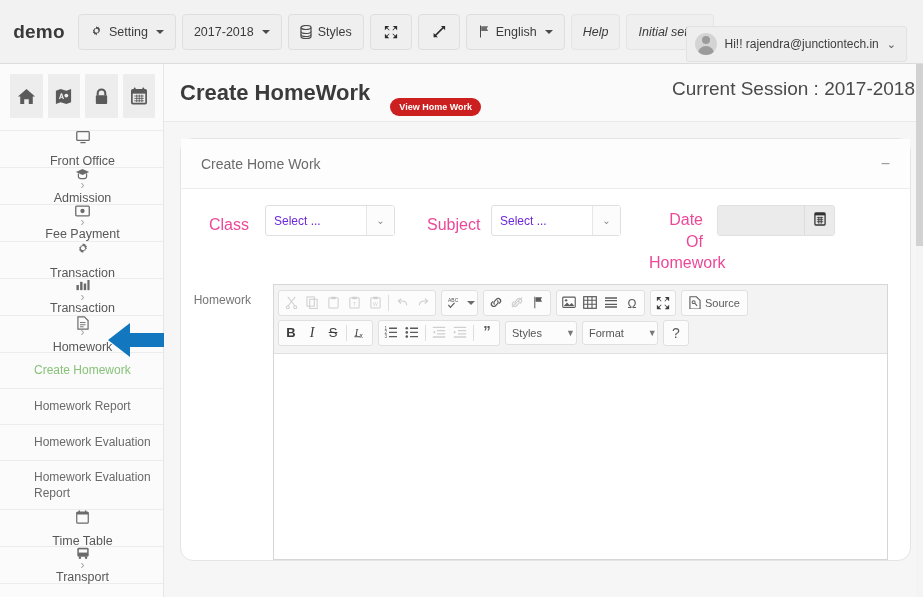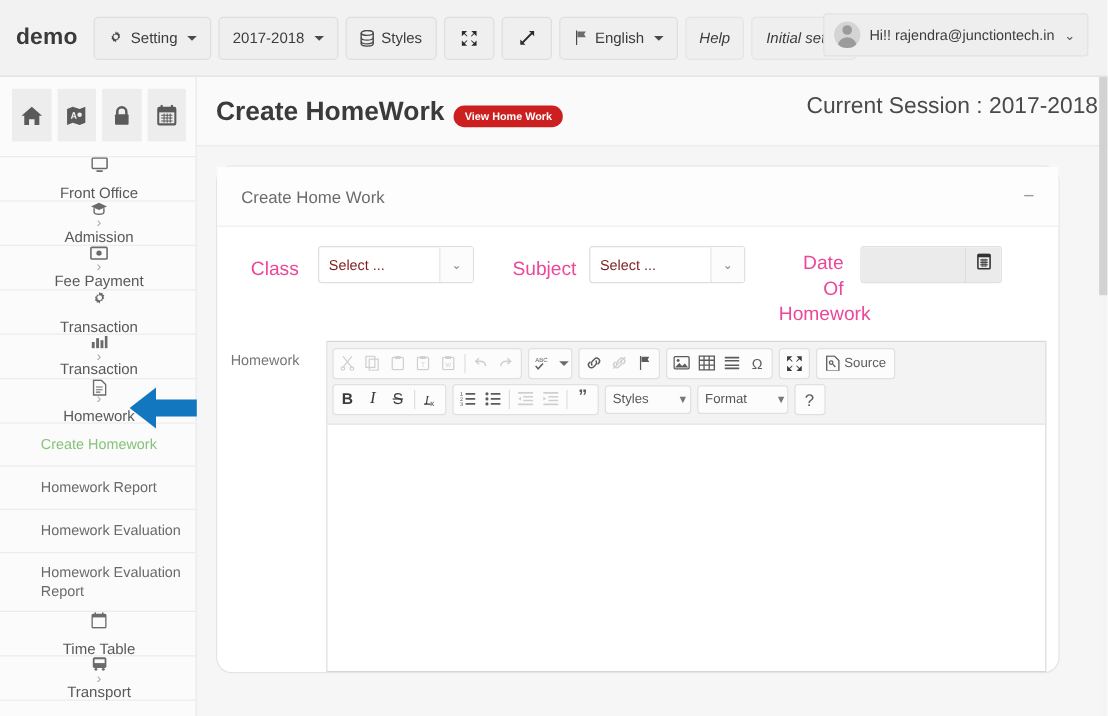--- a/index.html
+++ b/index.html
@@ -41,21 +41,21 @@
   .tbtn.italic { font-style: italic; }
   .caret {
     width: 0; height: 0; margin-left: 2px;
     border-left: 4px solid transparent;
     border-right: 4px solid transparent;
     border-top: 4px solid #4a4a4a;
   }
   .tbtn svg { display: block; }
 
   .userbox {
-    position: absolute; right: 16px; top: 11px;
+    position: absolute; right: 16px; top: 26px;
     height: 36px;
     background: #eeeeee;
     border: 1px solid #e2e2e2;
     border-radius: 3px;
     display: flex; align-items: center; gap: 8px;
     padding: 0 10px 0 8px;
     font-size: 12px; color: #3d3d3d;
     cursor: pointer;
   }
   .avatar {
@@ -128,34 +128,34 @@
     background: #fafafa;
     border-bottom: 1px solid #e9e9e9;
     display: flex; align-items: center;
     padding: 0 14px 0 16px;
   }
   .ptitle {
     font-size: 22px; font-weight: bold; color: #3b3b3b;
     white-space: nowrap;
   }
   .badge {
-    margin-left: 8px;
+    margin-left: 20px;
     background: #cc1f1f; color: #fff;
     font-size: 9px; font-weight: bold;
     border-radius: 10px; padding: 4px 9px;
     white-space: nowrap; cursor: pointer;
-    position: relative; top: 4px;
+    position: relative; top: 14px;
   }
   .session {
     position: absolute; right: 8px; top: 14px;
     font-size: 19px; color: #4a4a4a; white-space: nowrap;
   }
 
   .panel {
-    margin: 16px 40px 0 16px;
+    margin: 16px 12px 0 16px;
     background: #ffffff;
     border: 1px solid #e4e4e4;
     border-radius: 13px;
   }
   .panelhead {
     height: 50px; display: flex; align-items: center;
     padding: 0 18px 0 20px;
     border-bottom: 1px solid #ededed;
     background: #fdfdfd;
   }
@@ -173,21 +173,21 @@
   .flabel {
     font-size: 16px; color: #ec4899; text-align: right;
     padding-top: 9px; line-height: 1.35;
   }
   .sel {
     position: relative; height: 31px;
     border: 1px solid #dfdfdf; background: #fff;
     border-radius: 3px; display: flex; align-items: center;
     cursor: pointer;
   }
-  .sel .stxt { font-size: 12px; color: #7f1d1d; padding: 0 8px; flex: 1; }
+  .sel .stxt { font-size: 12px; color: #6d28d9; padding: 0 8px; flex: 1; }
   .sel .sarrow {
     width: 28px; height: 100%; border-left: 1px solid #e6e6e6;
     background: #fcfcfc;
     display: flex; align-items: center; justify-content: center;
     font-size: 10px; color: #8a8a8a;
   }
   .datefield {
     display: flex; height: 31px; border: 1px solid #e0e0e0;
     border-radius: 3px; overflow: hidden;
   }

